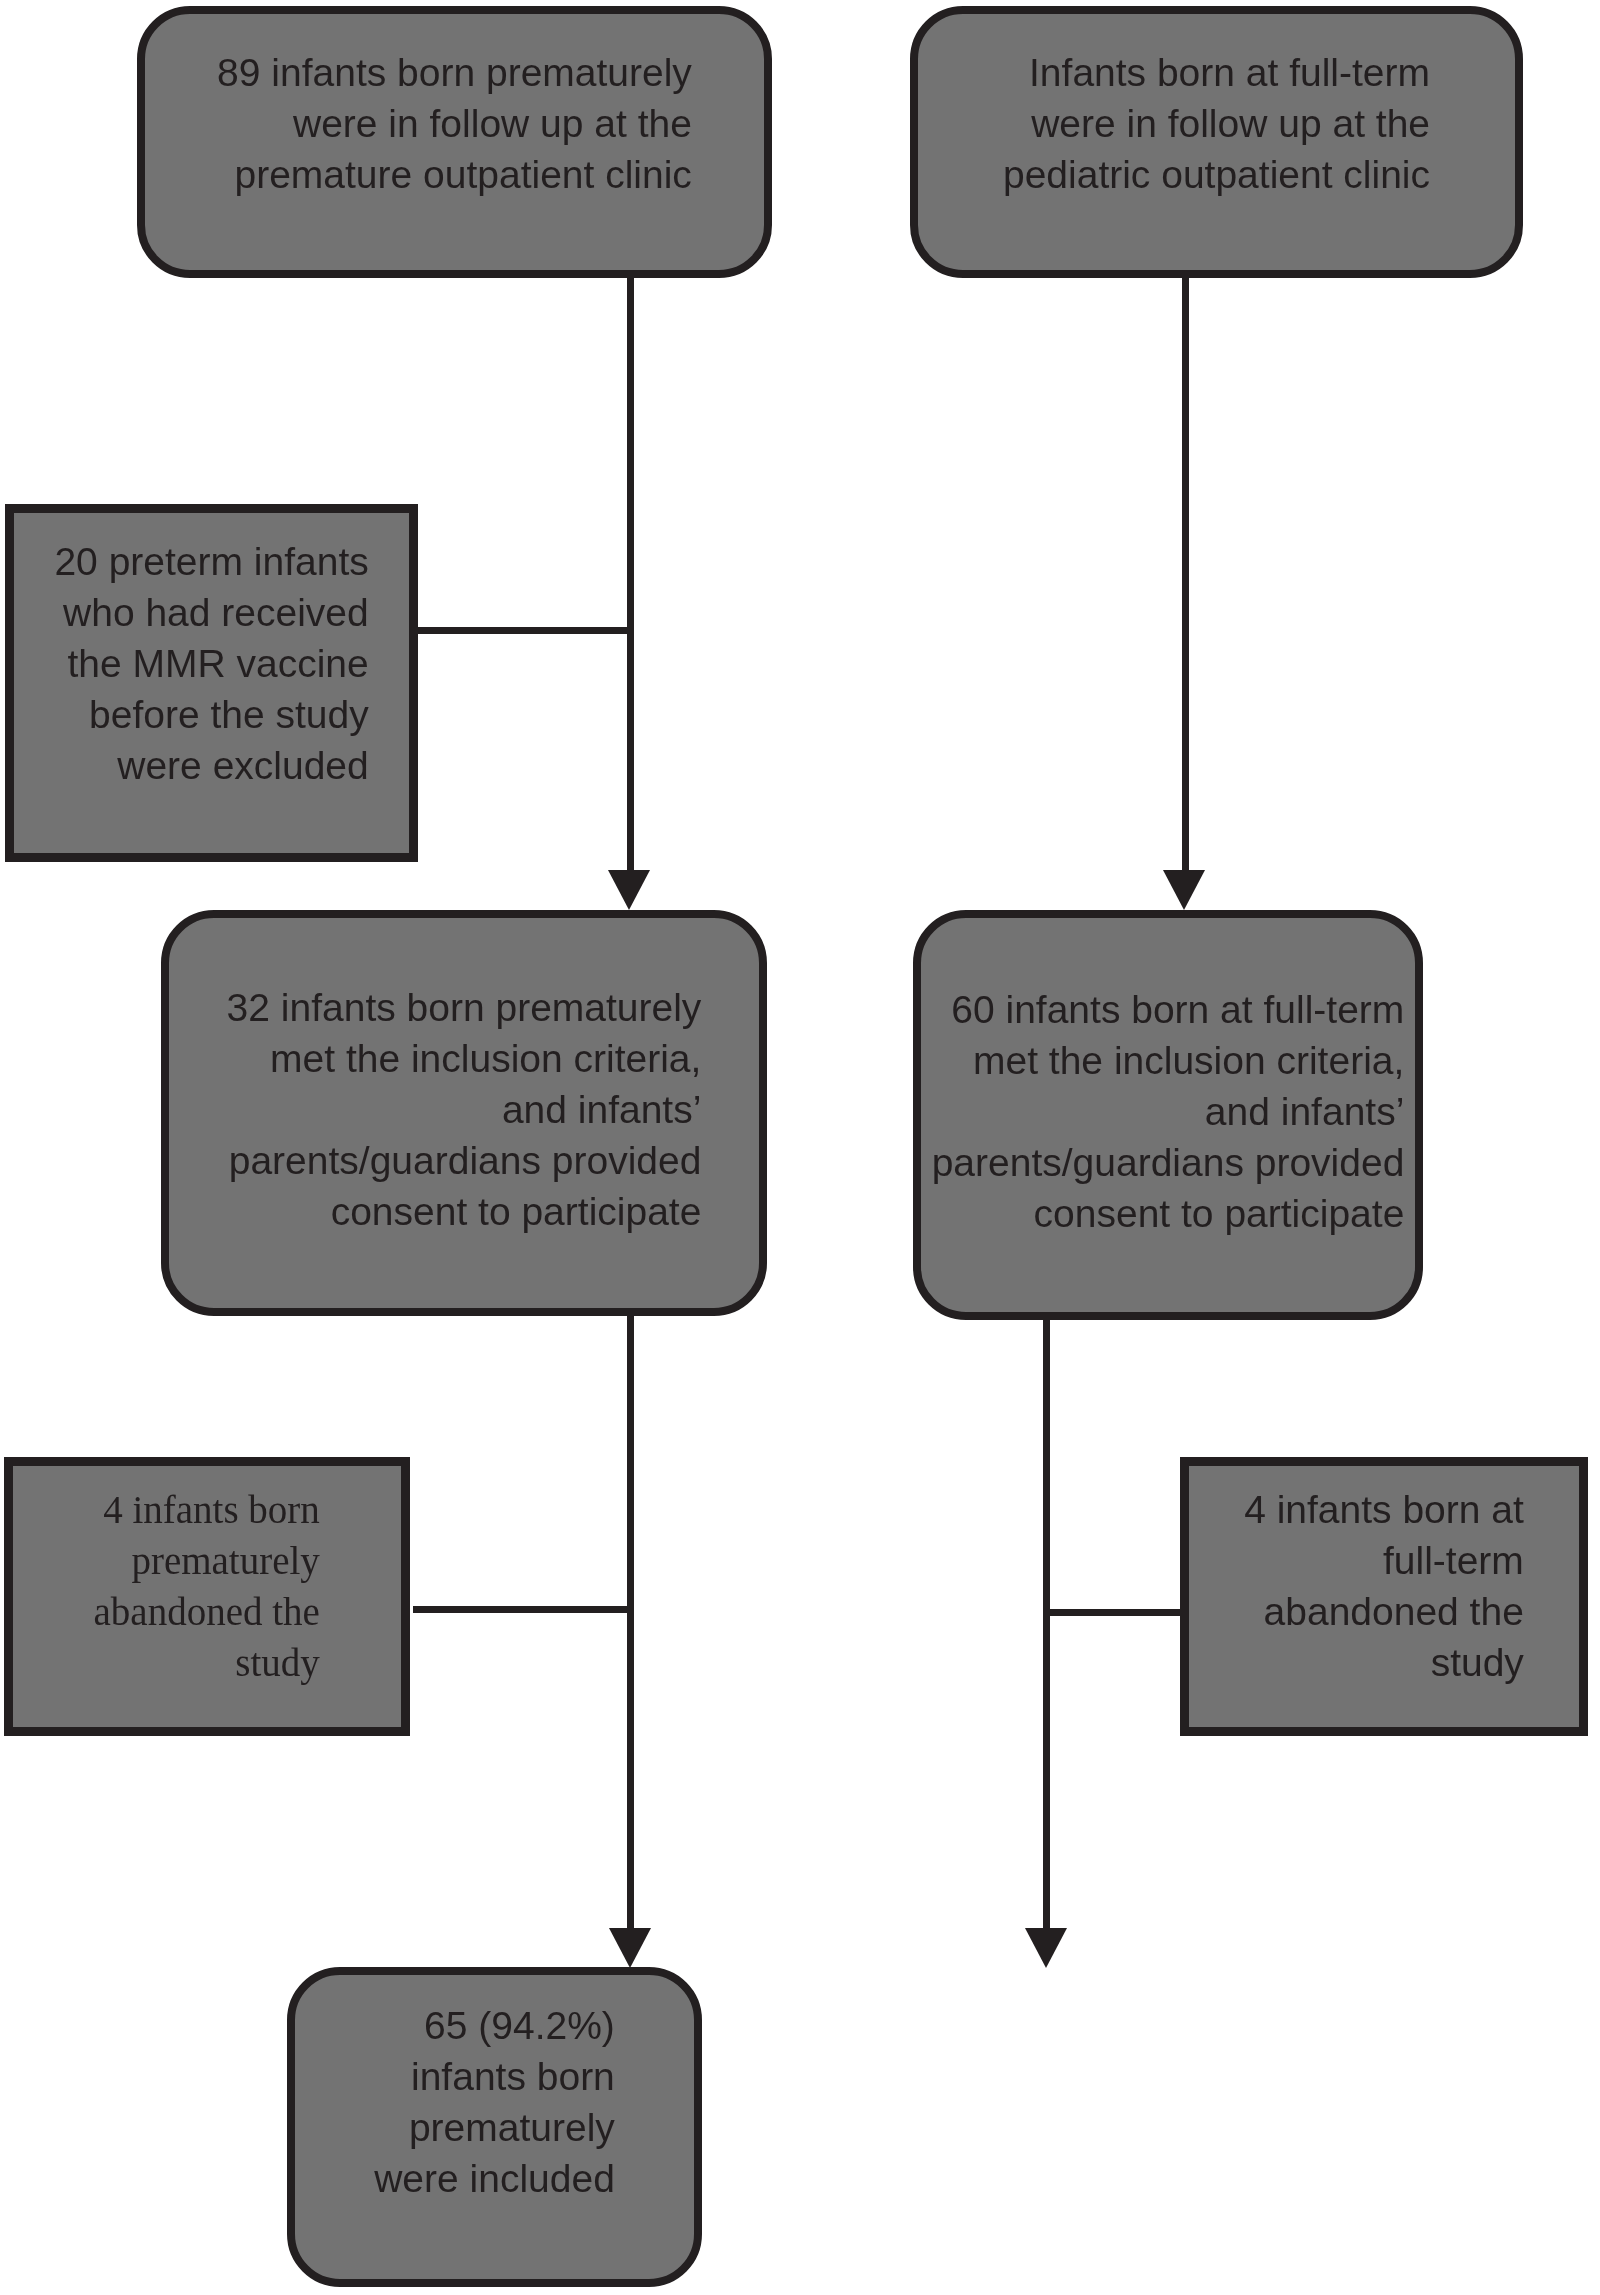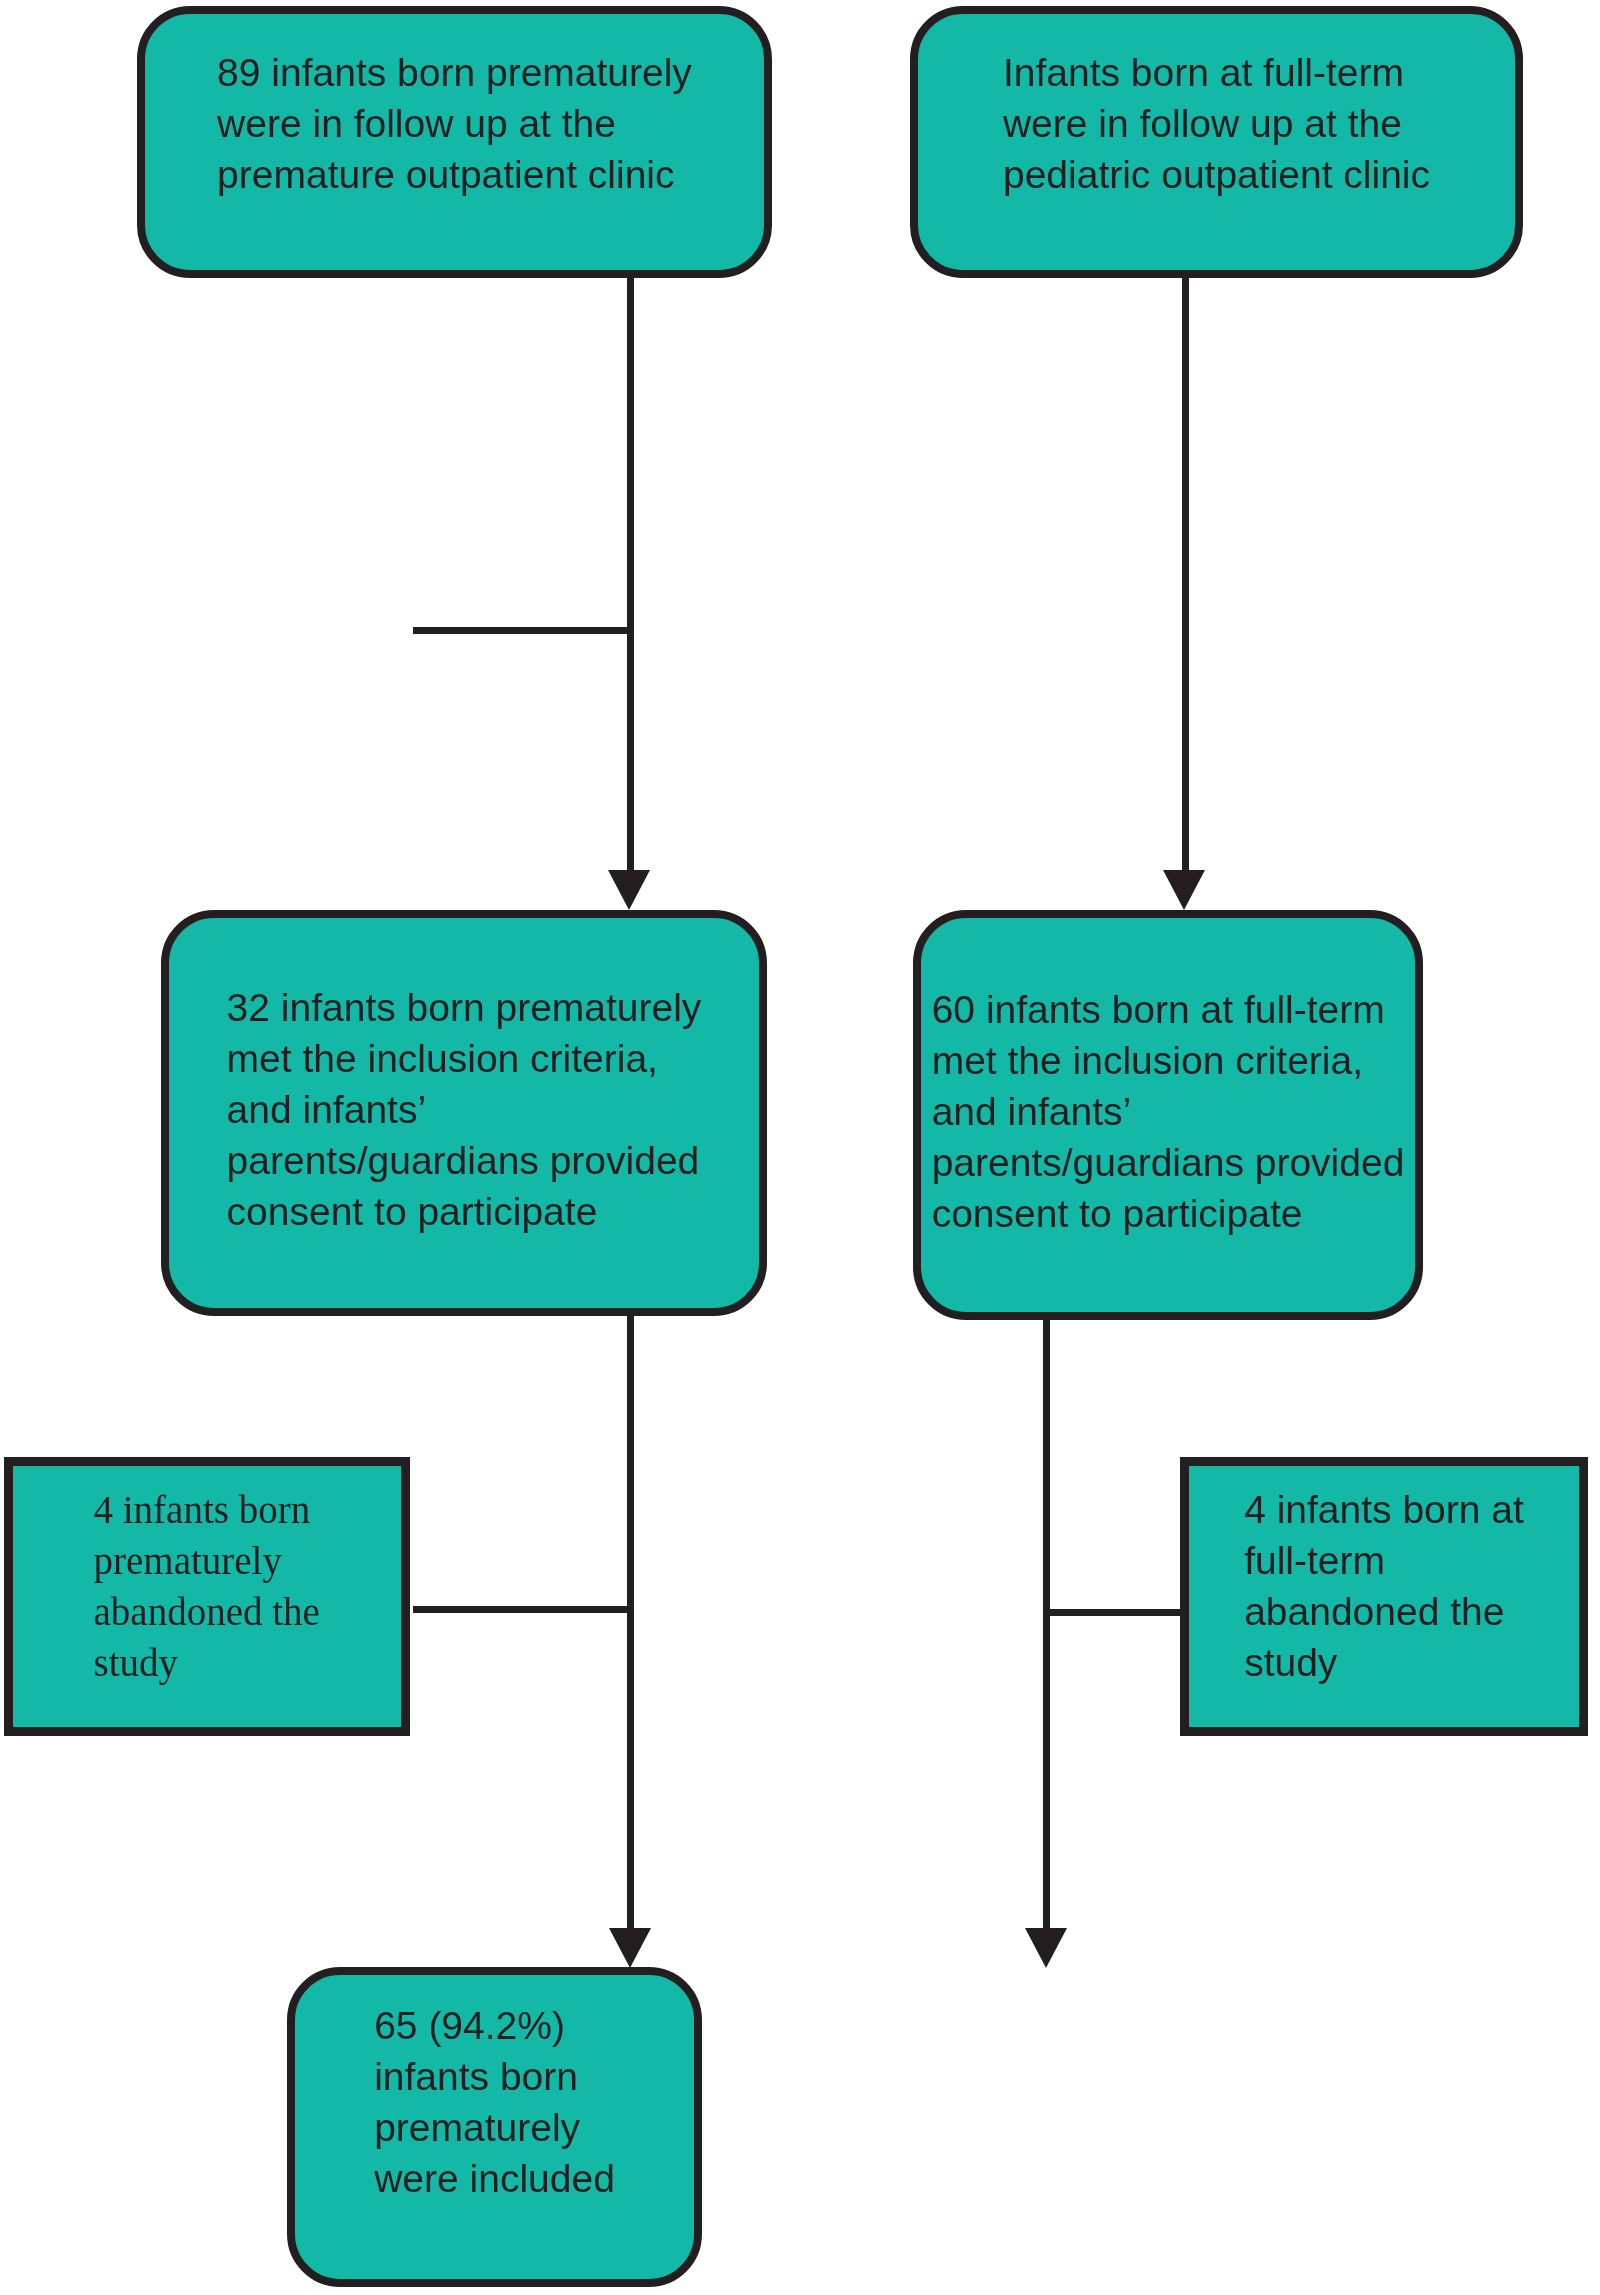--- a/index.html
+++ b/index.html
@@ -9,27 +9,27 @@
     width: 1600px;
     height: 2295px;
     background: #ffffff;
     font-family: "Liberation Sans", sans-serif;
     color: var(--ink);
     overflow: hidden;
   }
   .node {
     position: absolute;
     box-sizing: border-box;
-    background: #14b8a6;
+    background: #737373;
     border: 8px solid var(--ink);
     display: flex;
     flex-direction: column;
     justify-content: center;
     align-items: center;
-    text-align: left;
+    text-align: right;
     font-size: 39px;
     line-height: 51px;
   }
   .rounded { border-radius: 53px; }
   .rect { border-width: 9.5px; border-radius: 0; }
   .box-text { white-space: pre-line; }
   .vline, .hline {
     position: absolute;
     background: var(--ink);
   }
@@ -69,20 +69,27 @@
 were in follow up at the
 premature outpatient clinic</div>
   </div>
 
   <div class="node rounded" style="left:910px; top:5.9px; width:613px; height:272px; padding-bottom:37px;">
     <div class="box-text">Infants born at full-term
 were in follow up at the
 pediatric outpatient clinic</div>
   </div>
 
+  <div class="node rect" style="left:5.1px; top:504px; width:413px; height:358px; padding-bottom:40px;">
+    <div class="box-text">20 preterm infants
+who had received
+the MMR vaccine
+before the study
+were excluded</div>
+  </div>
 
   <div class="node rounded" style="left:161px; top:910px; width:606px; height:406px; padding-bottom:7.3px;">
     <div class="box-text">32 infants born prematurely
 met the inclusion criteria,
 and infants’
 parents/guardians provided
 consent to participate</div>
   </div>
 
   <div class="node rounded" style="left:913px; top:910px; width:510px; height:410px; padding-bottom:7.3px;">

